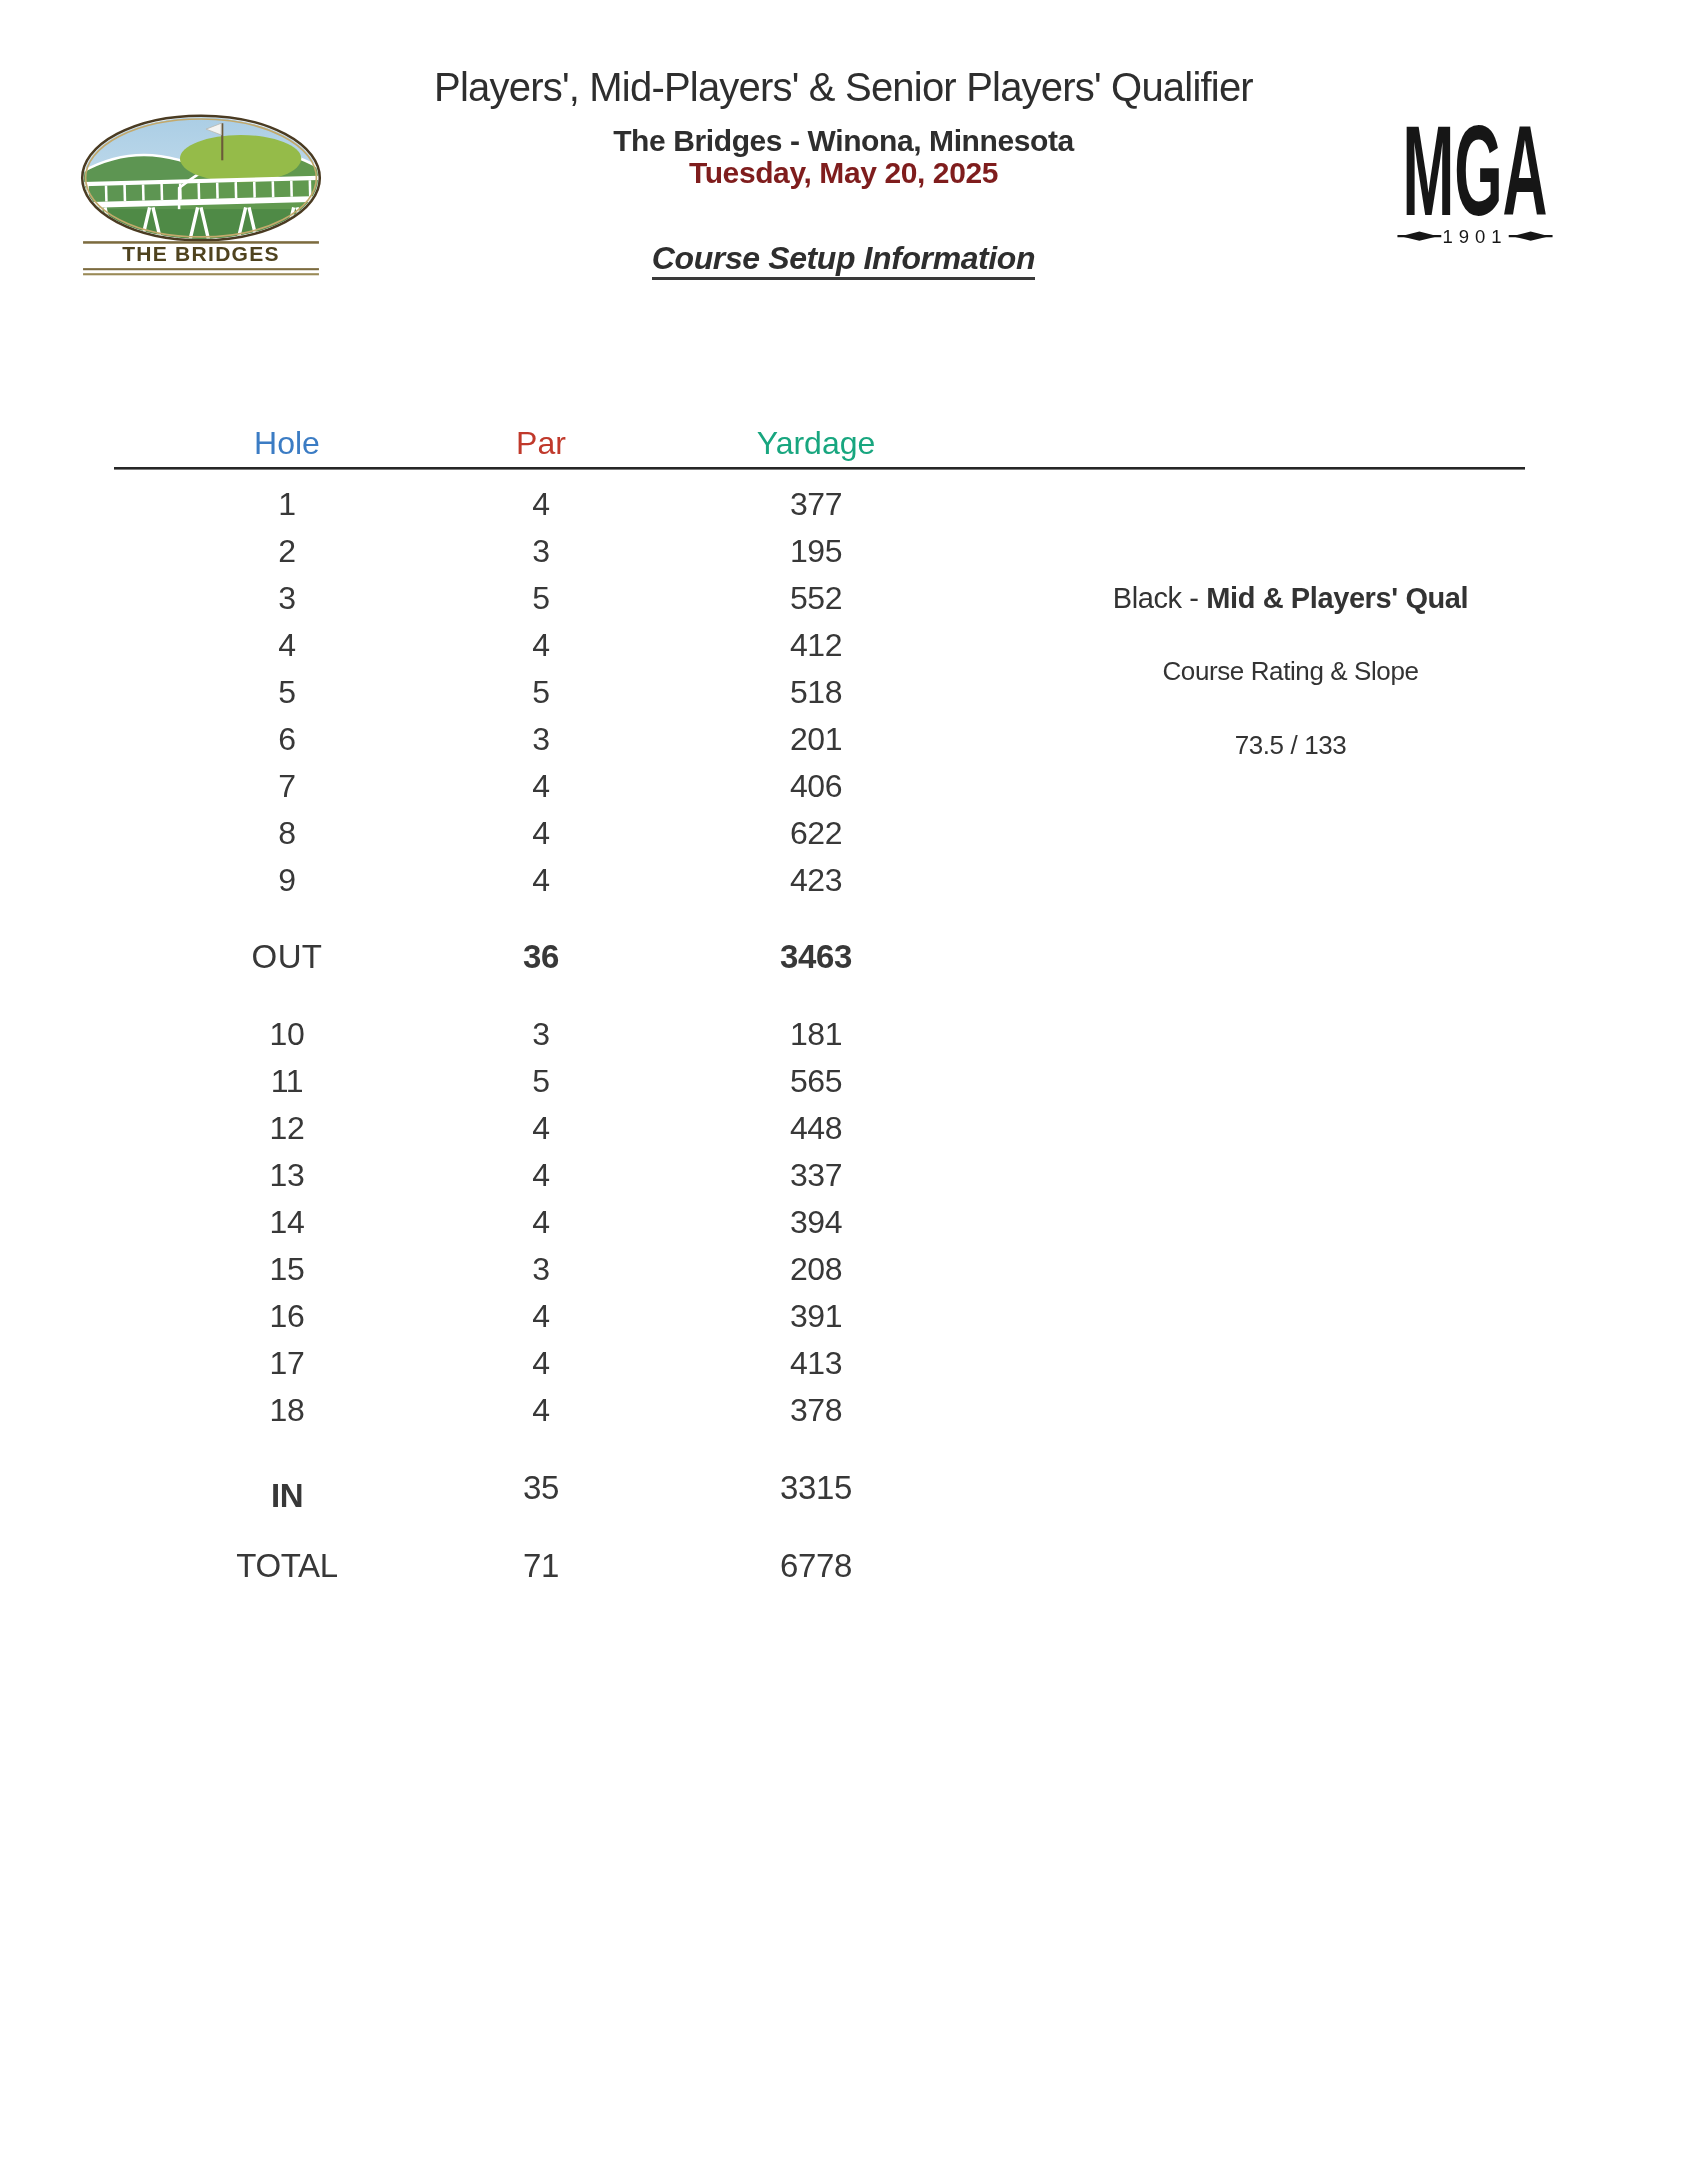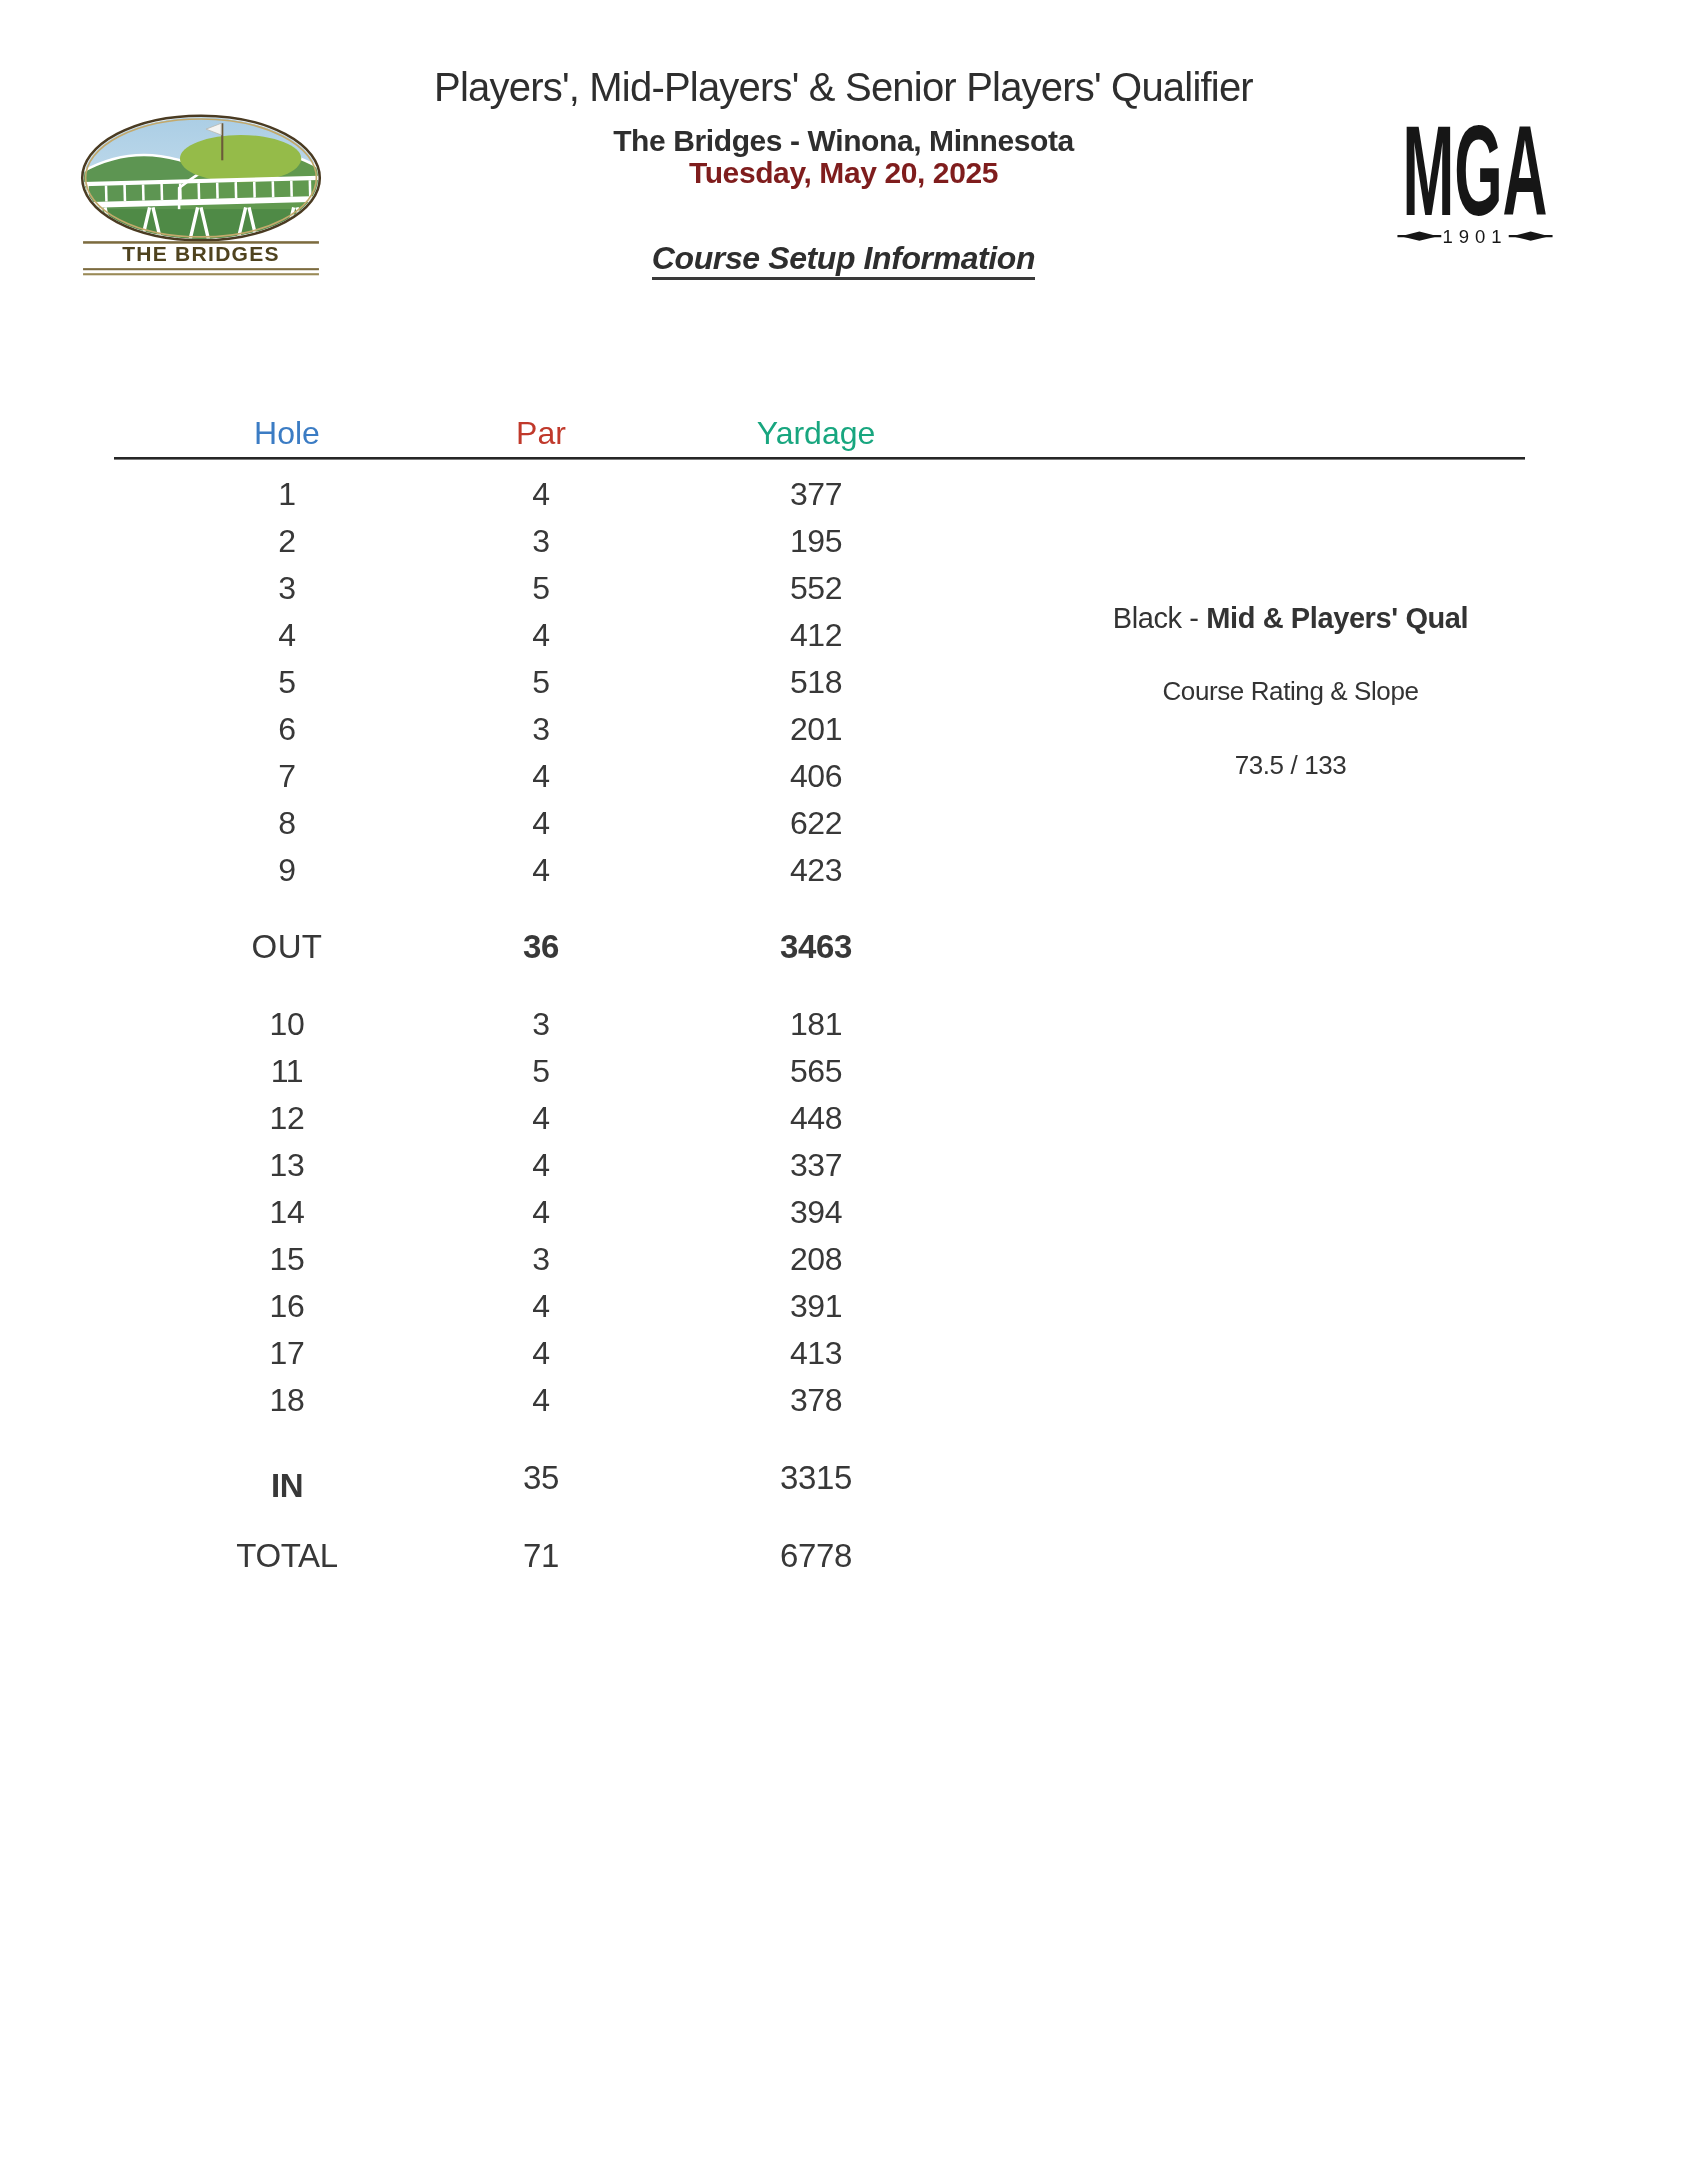--- a/index.html
+++ b/index.html
@@ -21,34 +21,34 @@
   .doc-section .u{
     display:inline-block;
     font-weight:bold;font-style:italic;color:#2e2e2e;
     border-bottom:3.4px solid #3a3a3a;
     padding-bottom:3.4px;letter-spacing:-0.4px;
   }
   
   .bridges-logo{position:absolute;left:78px;top:108px;width:246px;height:172px;}
   .mga-logo{position:absolute;left:1394px;top:108px;width:162px;height:145px;}
   
-  .setup-table{position:absolute;left:114px;top:408px;width:1411px;}
+  .setup-table{position:absolute;left:114px;top:418px;width:1411px;}
   .thead{display:grid;grid-template-columns:346px 162px 388px 1fr;height:49px;align-items:center;}
   .th{text-align:center;font-size:32px;line-height:1;}
   .divider{height:0;border-top:2.5px solid #262626;border-bottom:1.7px solid #7d7d7d;margin:0 0 10px 0;}
   .tr{display:grid;grid-template-columns:346px 162px 388px 1fr;height:47px;align-items:center;}
   .td{text-align:center;font-size:32px;line-height:1;color:#383838;letter-spacing:-0.4px;}
   .spacer{height:30px;}
   .spacer-lg{height:32px;}
   .row-out .td,.row-in .td,.row-total .td{font-size:33px;}
   .row-out .td-par,.row-out .td-yardage{font-weight:bold;}
   .row-out .td-hole{letter-spacing:0.4px;}
   .row-in .td-hole{font-weight:bold;margin-top:16px;}
   
-  .tee-block{position:absolute;left:1046px;top:601px;width:489px;text-align:center;color:#333333;}
+  .tee-block{position:absolute;left:1046px;top:581px;width:489px;text-align:center;color:#333333;}
   .tee-line{font-size:29px;line-height:34px;letter-spacing:-0.4px;}
   .tee-line .b{font-weight:bold;}
   .rating-label{font-size:26px;line-height:30px;margin-top:41px;letter-spacing:-0.4px;}
   .rating-value{font-size:26px;line-height:30px;margin-top:44px;letter-spacing:-0.4px;}
 </style>
 </head>
 <body>
 
 <div class="page">
 

